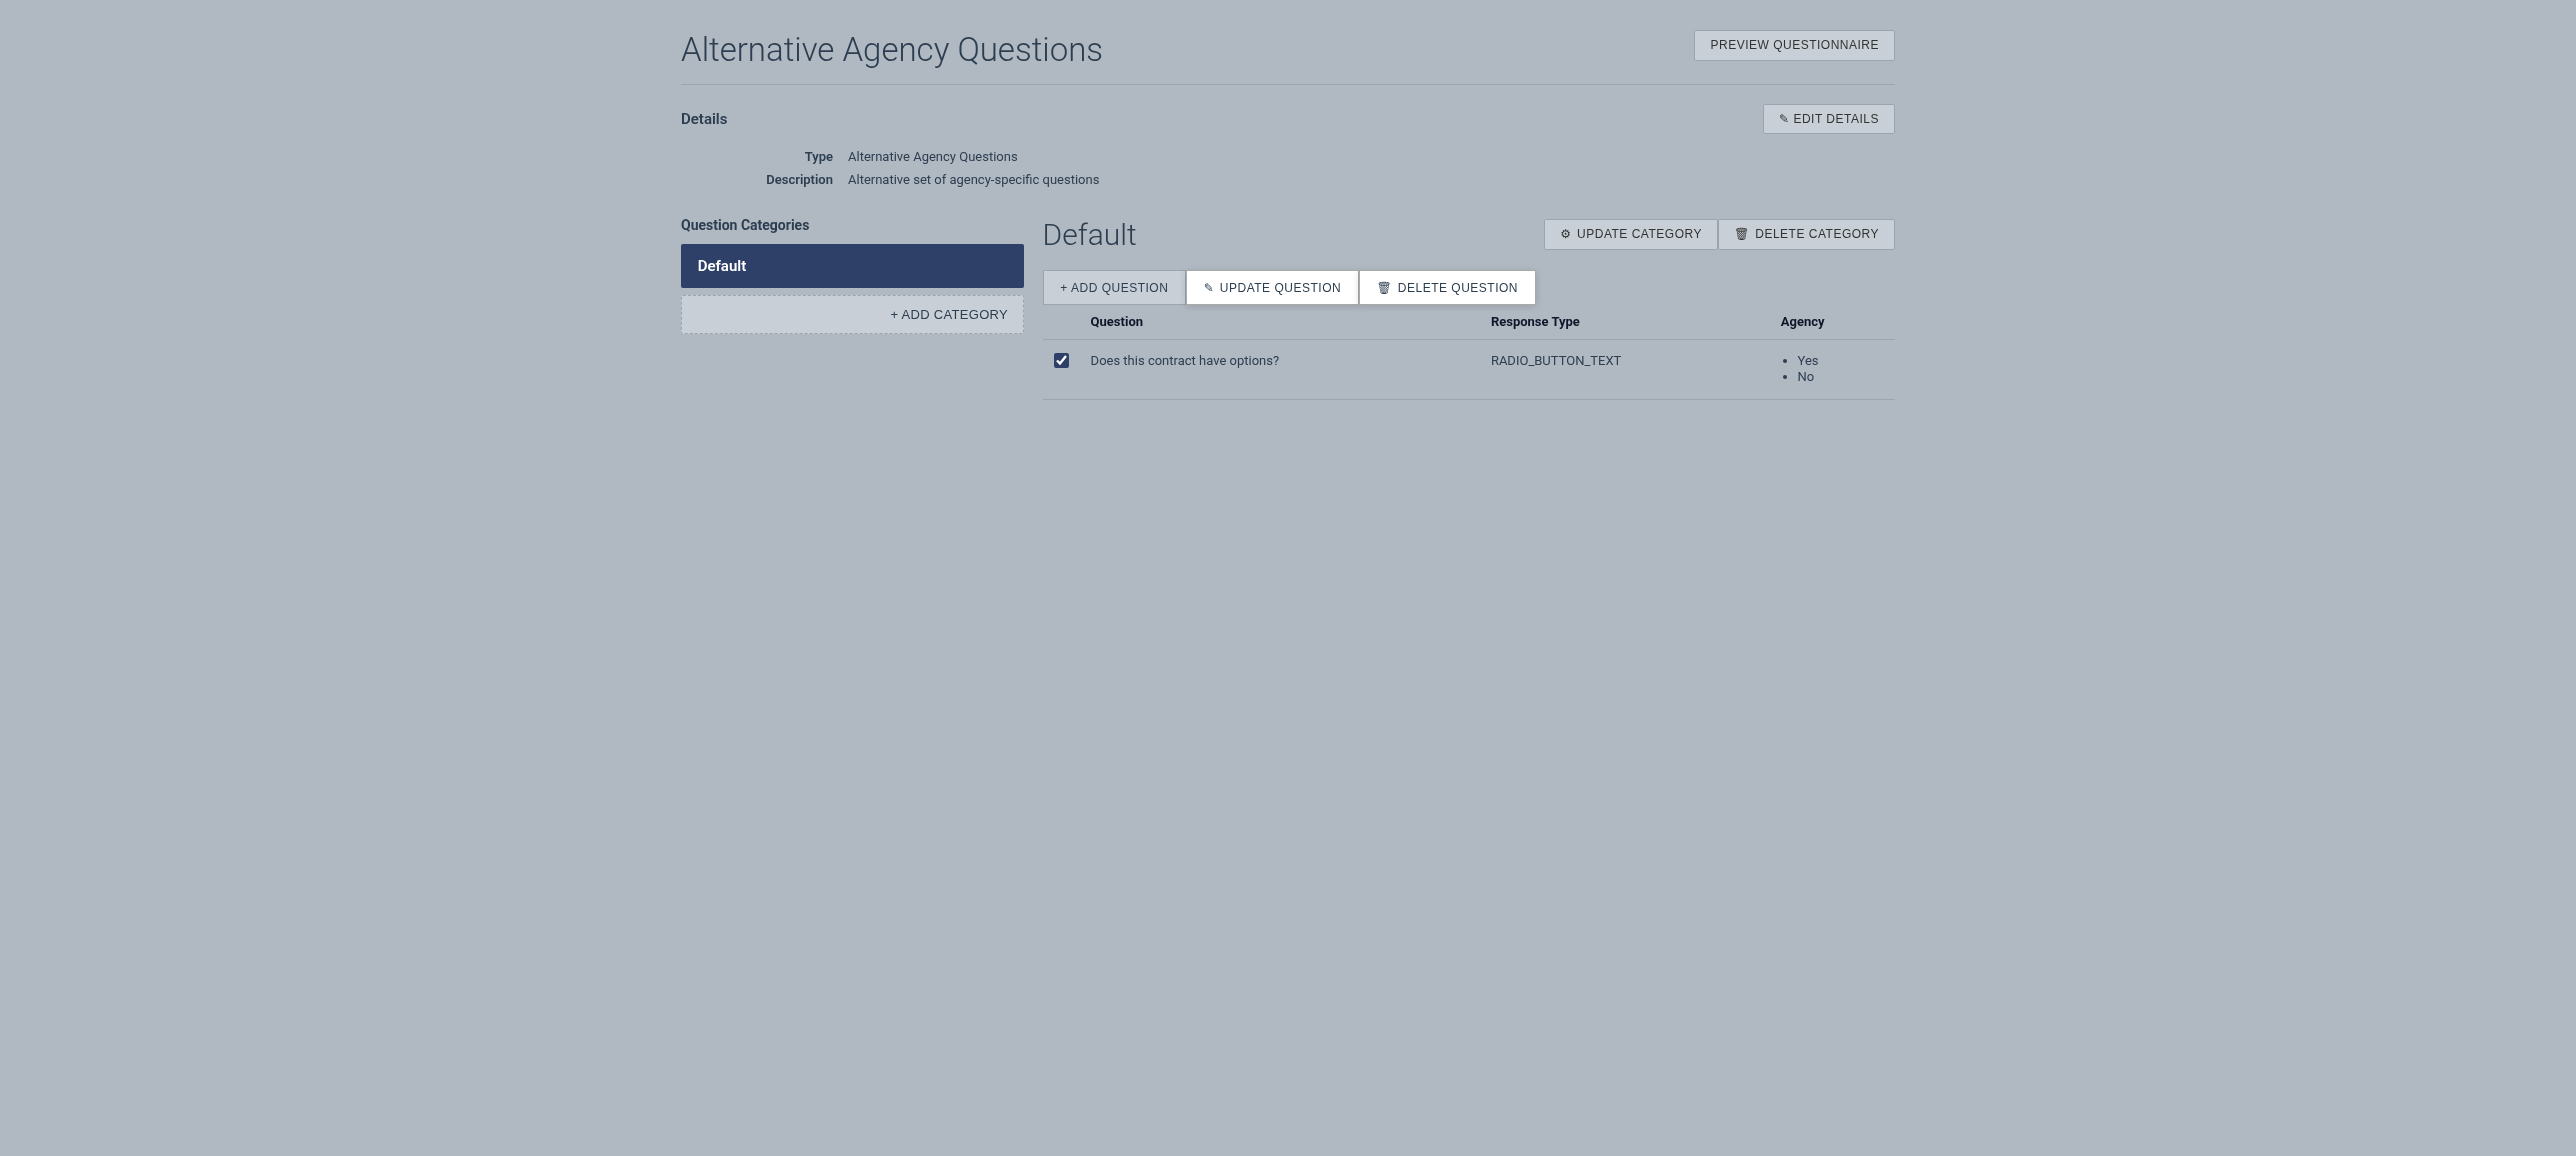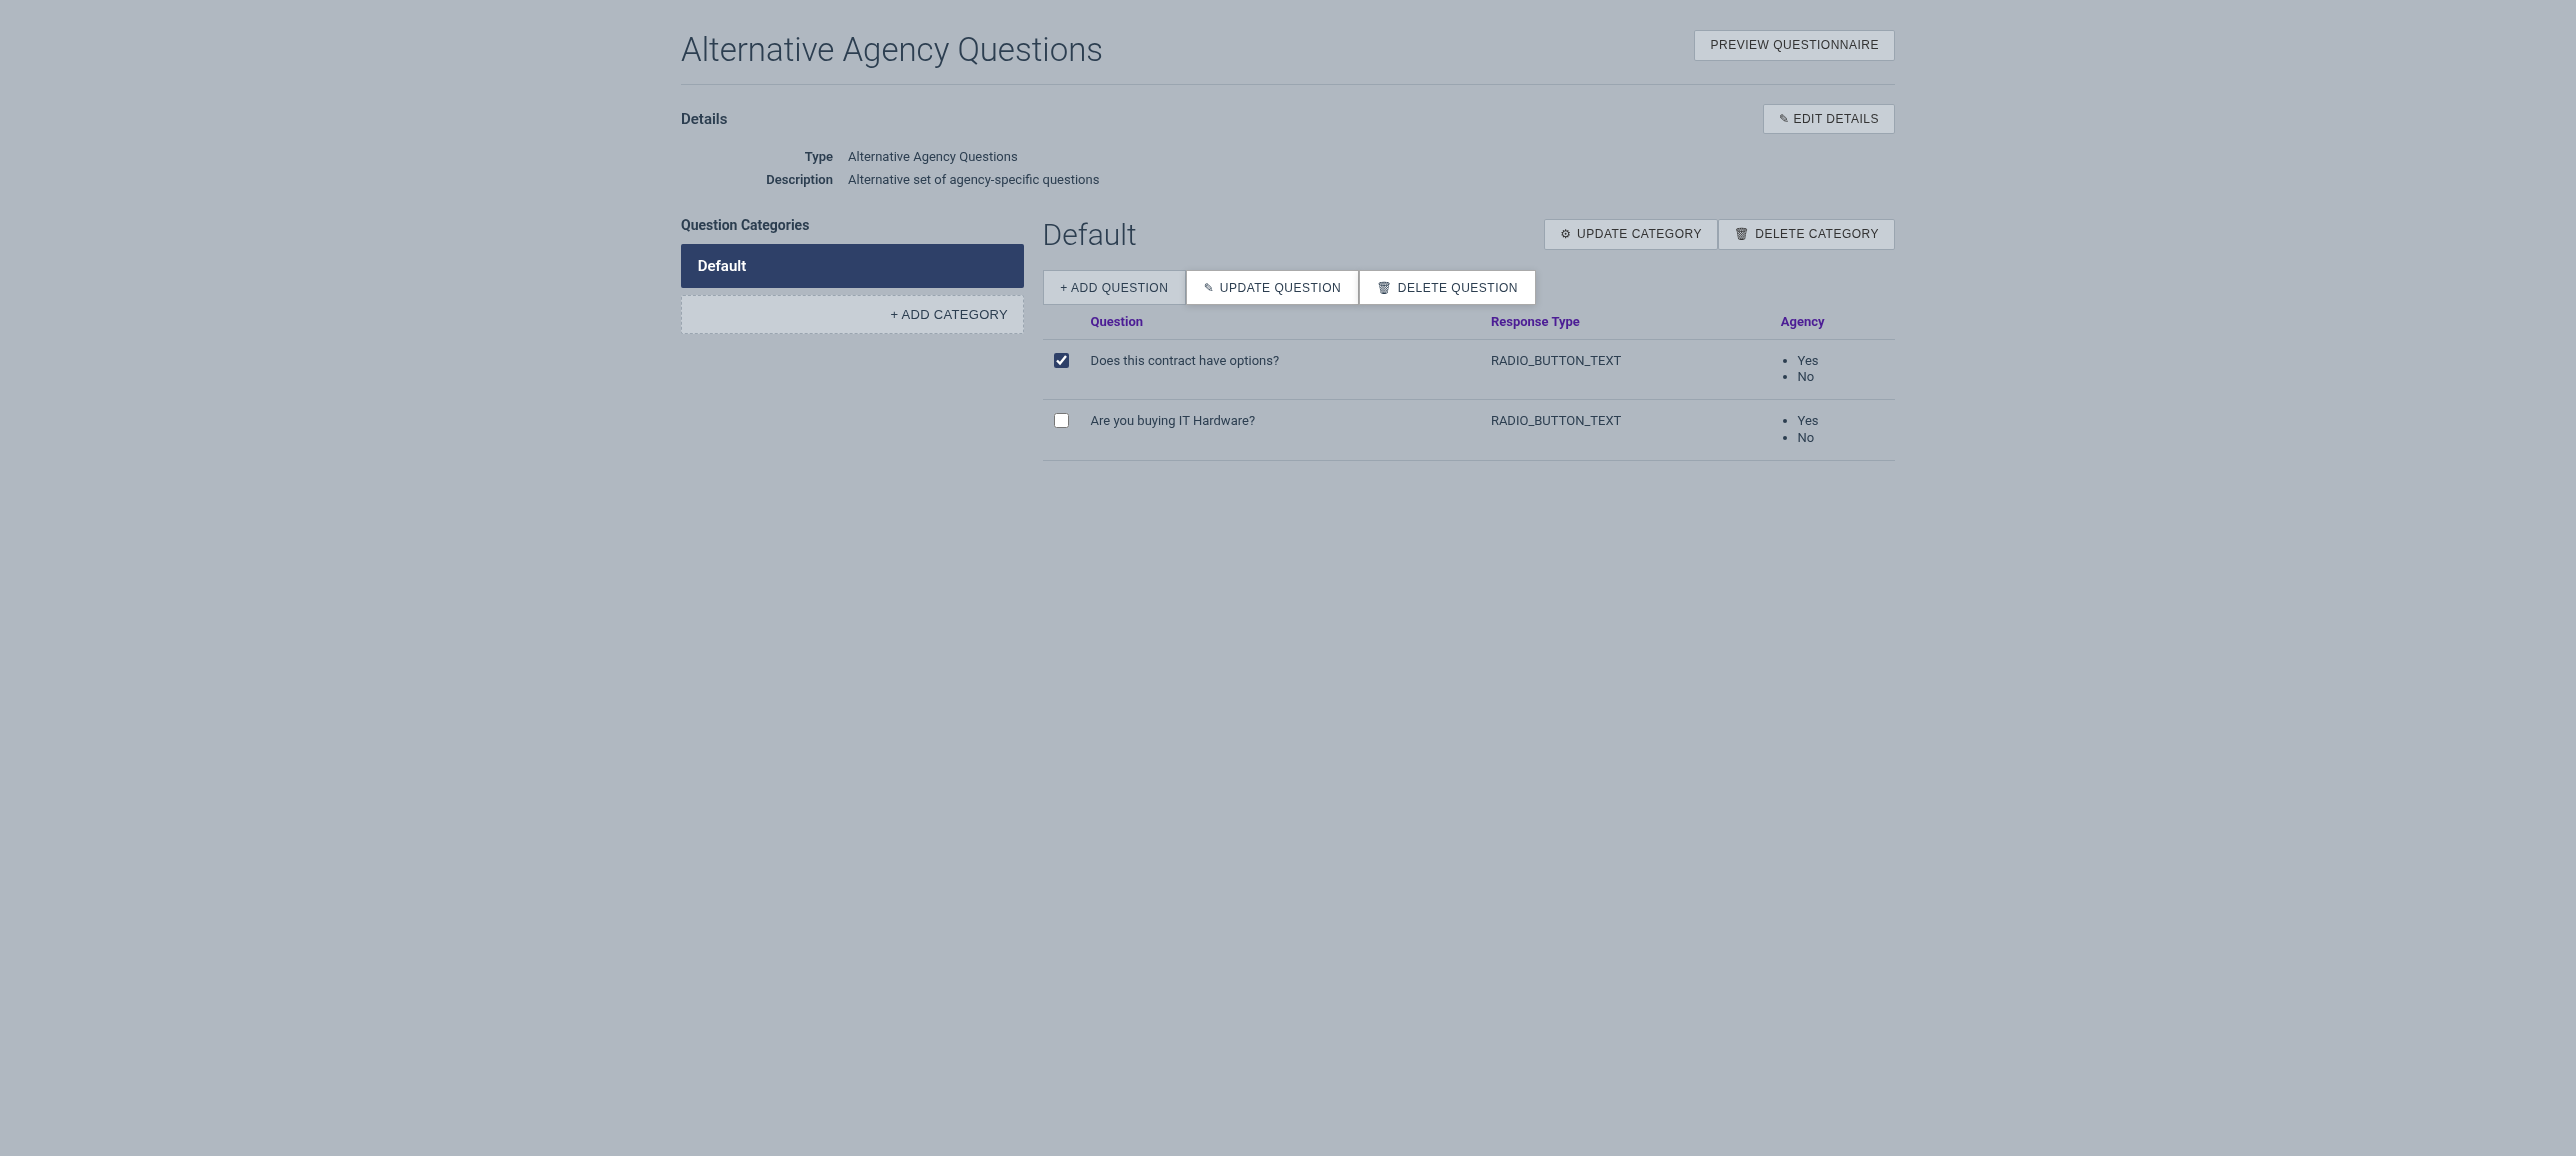--- a/index.html
+++ b/index.html
@@ -171,21 +171,21 @@
     }
     .questions-table {
       width: 100%;
       border-collapse: collapse;
     }
     .questions-table th {
       padding: 9.3px 11px;
       text-align: left;
       font-weight: 700;
       font-size: 13px;
-      color: #4c1d95;
+      color: #0f172a;
       border-bottom: 1.9px solid #9aa5b0;
     }
     .questions-table td {
       padding: 13px 11px;
       font-size: 13px;
       color: #2c3e50;
       border-bottom: 0.9px solid #9aa5b0;
       vertical-align: top;
     }
     .checkbox-cell {
@@ -283,30 +283,19 @@
                 <td class="checkbox-cell"><input type="checkbox" class="checkbox" checked="" style=""></td>
                 <td>Does this contract have options?</td>
                 <td>RADIO_BUTTON_TEXT</td>
                 <td>
                   <ul class="choices-list">
                     <li>Yes</li>
                     <li>No</li>
                   </ul>
                 </td>
               </tr>
-              <tr>
-                <td class="checkbox-cell"><input type="checkbox" class="checkbox" style=""></td>
-                <td>Are you buying IT Hardware?</td>
-                <td>RADIO_BUTTON_TEXT</td>
-                <td>
-                  <ul class="choices-list">
-                    <li>Yes</li>
-                    <li>No</li>
-                  </ul>
-                </td>
-              </tr>
             </tbody>
         </table>
       </div>
     </div>
   </div>
 </div>
 
 
 </body></html>

